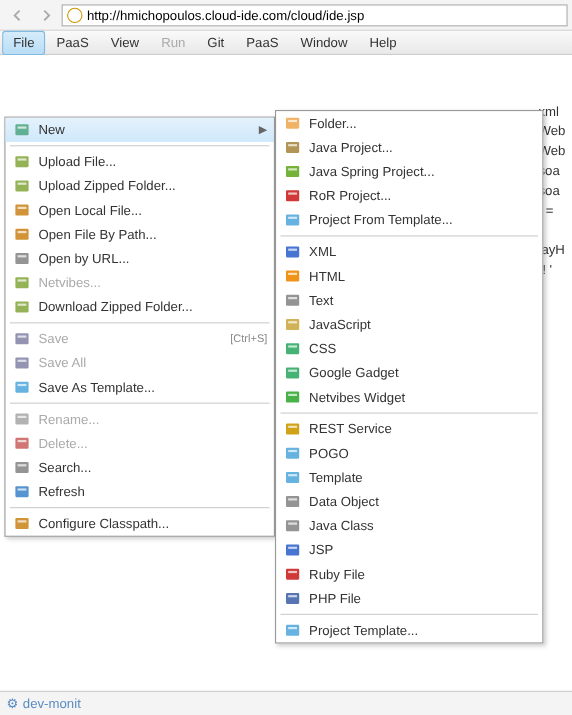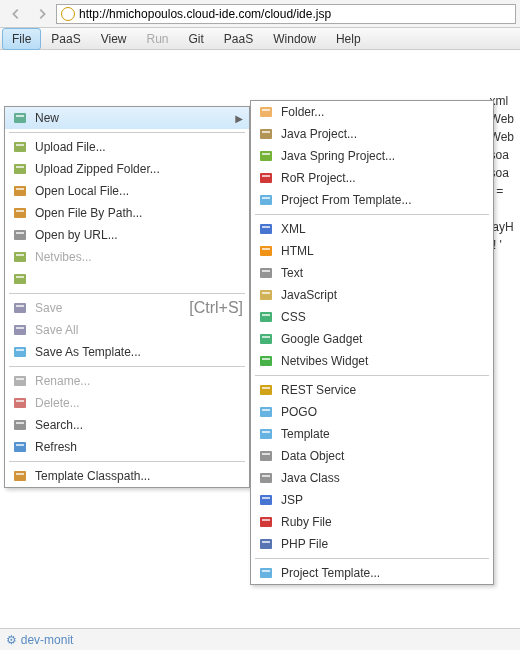--- a/index.html
+++ b/index.html
@@ -15,21 +15,21 @@
 .content{height:600px;background:#fff;position:relative}
 .sidebar-hint{position:absolute;right:6px;top:42px;font-size:11px;color:#333;line-height:18px}
 .menu{position:absolute;background:#fff;border:1px solid #999;box-shadow:2px 2px 4px rgba(0,0,0,.2)}
 .file-menu{left:4px;top:56px;width:246px}
 .new-menu{left:250px;top:50px;width:244px}
 .row{height:22px;display:flex;align-items:center;padding:0 6px;color:#333;cursor:default}
 .row.hl{background:linear-gradient(#e4f2fc,#cfe8fb)}
 .row.dis{color:#aaa}
 .ic{width:18px;height:16px;margin-right:6px;display:inline-flex;align-items:center;justify-content:center;font-size:12px}
 .sep{height:1px;background:#ccc;margin:3px 4px}
-.shortcut{margin-left:auto;color:#888;font-size:16px}
+.shortcut{margin-left:auto;color:#888;font-size:10px}
 .arrow{margin-left:auto;color:#666;font-size:10px}
 .status{position:absolute;bottom:0;left:0;right:0;height:22px;background:#f4f4f4;border-top:1px solid #ccc;display:flex;align-items:center;padding:0 6px;color:#5a8cc2;gap:4px}
 .icon-svg{width:14px;height:14px}
 </style>
 </head>
 <body>
 
 <div class="toolbar">
   <div class="navbtn">
       <svg class="icon-svg" viewBox="0 0 16 16">
@@ -136,20 +136,21 @@
         </span>
         <span>Netvibes...</span>
       </div>
       <div class="row">
         <span class="ic">
           <svg width="14" height="14">
             <rect x="1" y="2" width="12" height="10" rx="1" fill="#8a4" opacity="0.9"></rect>
             <rect x="3" y="4" width="8" height="2" fill="#fff" opacity="0.7"></rect>
           </svg>
         </span>
+        <span>Download Zipped Folder...</span>
       </div>
       <div class="sep"></div>
       <div class="row dis">
         <span class="ic">
           <svg width="14" height="14">
             <rect x="1" y="2" width="12" height="10" rx="1" fill="#88a" opacity="0.9"></rect>
             <rect x="3" y="4" width="8" height="2" fill="#fff" opacity="0.7"></rect>
           </svg>
         </span>
         <span>Save</span>
@@ -211,21 +212,21 @@
         <span>Refresh</span>
       </div>
       <div class="sep"></div>
       <div class="row">
         <span class="ic">
           <svg width="14" height="14">
             <rect x="1" y="2" width="12" height="10" rx="1" fill="#c82" opacity="0.9"></rect>
             <rect x="3" y="4" width="8" height="2" fill="#fff" opacity="0.7"></rect>
           </svg>
         </span>
-        <span>Template Classpath...</span>
+        <span>Configure Classpath...</span>
       </div>
     </div>
   <div class="menu new-menu">
       <div class="row">
         <span class="ic">
           <svg width="14" height="14">
             <rect x="1" y="2" width="12" height="10" rx="1" fill="#ea5" opacity="0.9"></rect>
             <rect x="3" y="4" width="8" height="2" fill="#fff" opacity="0.7"></rect>
           </svg>
         </span>

